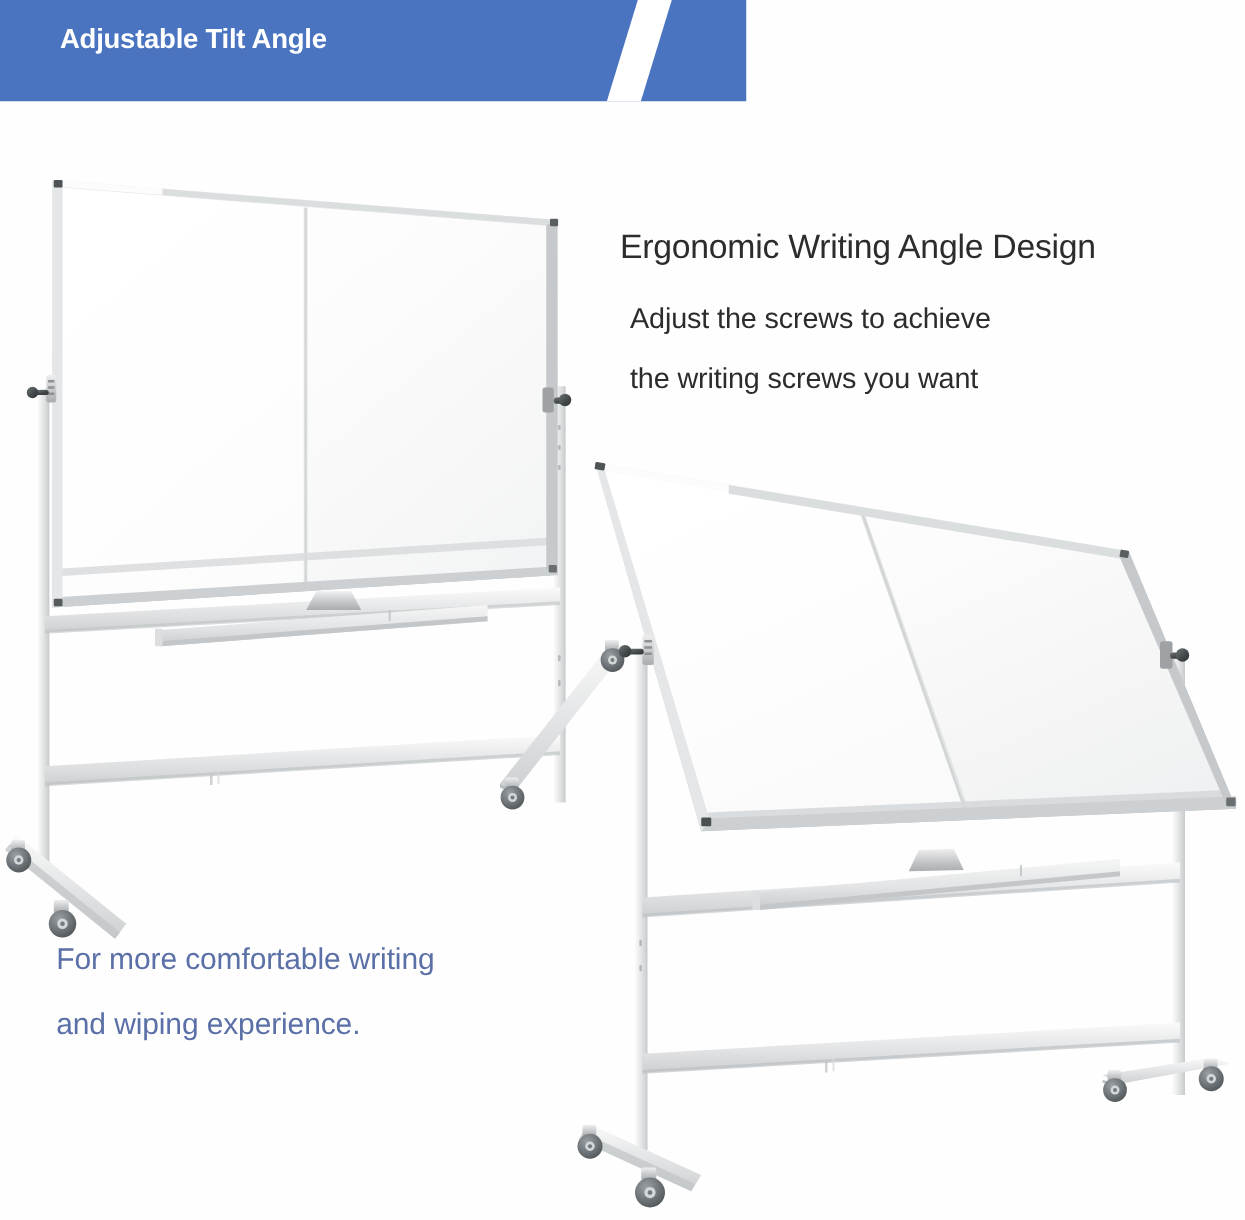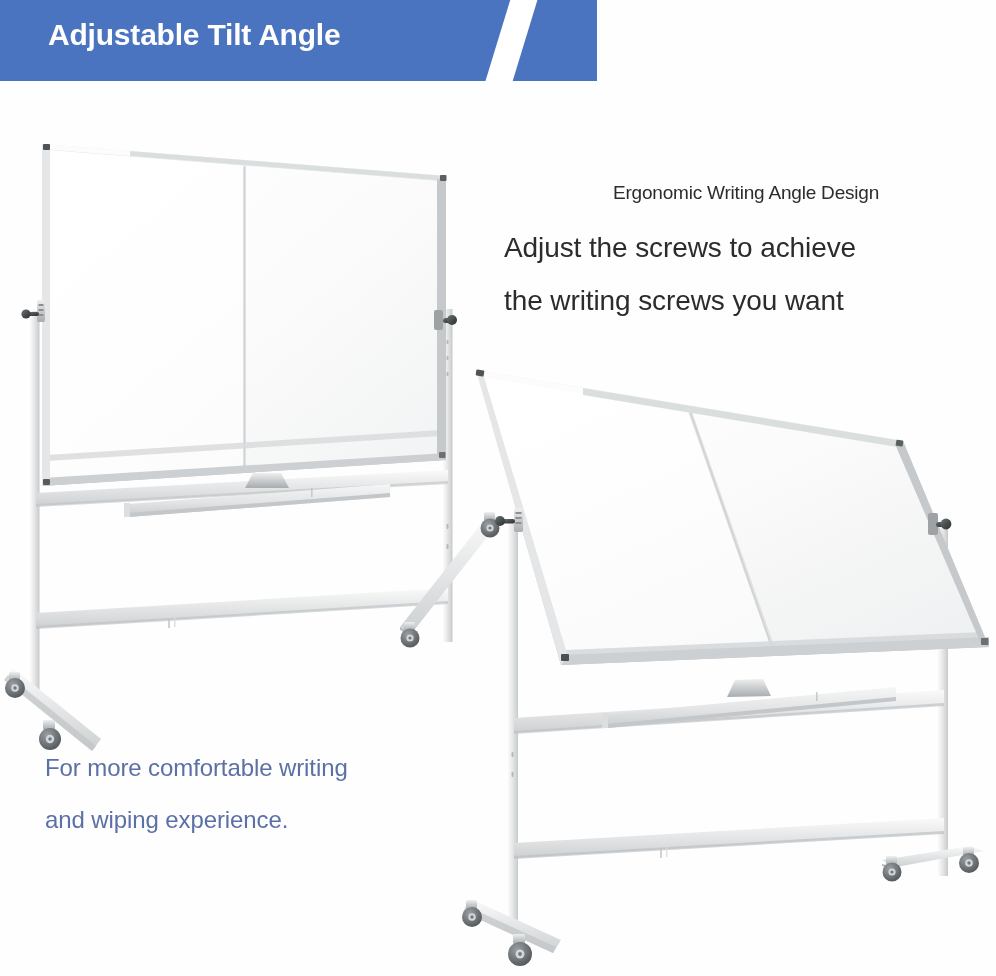--- a/index.html
+++ b/index.html
@@ -14,42 +14,42 @@
 
   
   #banner {
     position:absolute; left:0; top:0;
     width:597px; height:81px;
     background:#4a74bf;
     overflow:hidden;
   }
   #banner-title {
     position:absolute; left:48px; top:18px;
-    font-size:30px; font-weight:bold; color:#ffffff;
+    font-size:22px; font-weight:bold; color:#ffffff;
     letter-spacing:-0.2px;
     white-space:nowrap;
   }
   #banner-slash {
     position:absolute;
     left:498px; top:-14px;
     width:26px; height:112px;
     background:#ffffff;
     transform:rotate(17deg);
     transform-origin:50% 50%;
   }
 
   
   #copy-right { position:absolute; left:496px; top:183px; width:500px; }
   #headline {
-    font-size:19px; color:#2c2c2c; white-space:nowrap;
-    letter-spacing:-0.2px; line-height:1.1;text-align:center;
+    font-size:27px; color:#2c2c2c; white-space:nowrap;
+    letter-spacing:-0.2px; line-height:1.1;
   }
   #sub-lines { margin-top:30px; }
   .sub-line {
-    font-size:28px; color:#2d2d2d; line-height:1.0;
+    font-size:23px; color:#2d2d2d; line-height:1.0;
     letter-spacing:-0.1px; white-space:nowrap;
   }
   .sub-line + .sub-line { margin-top:25px; }
   #sub-line-1 { padding-left:8px; }
   #sub-line-2 { padding-left:8px; }
 
   
   #copy-bottom { position:absolute; left:45px; top:756px; width:470px; }
   .blue-line {
     font-size:24px; color:#5b70a7; line-height:1.0;

